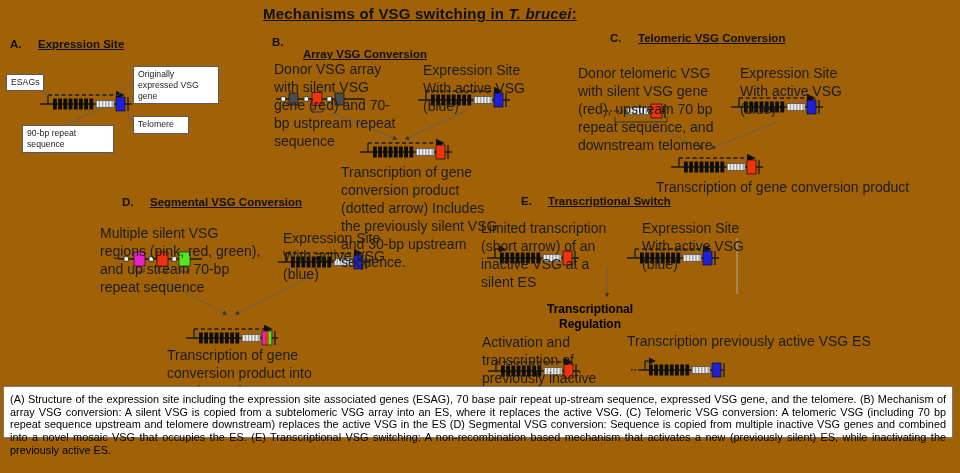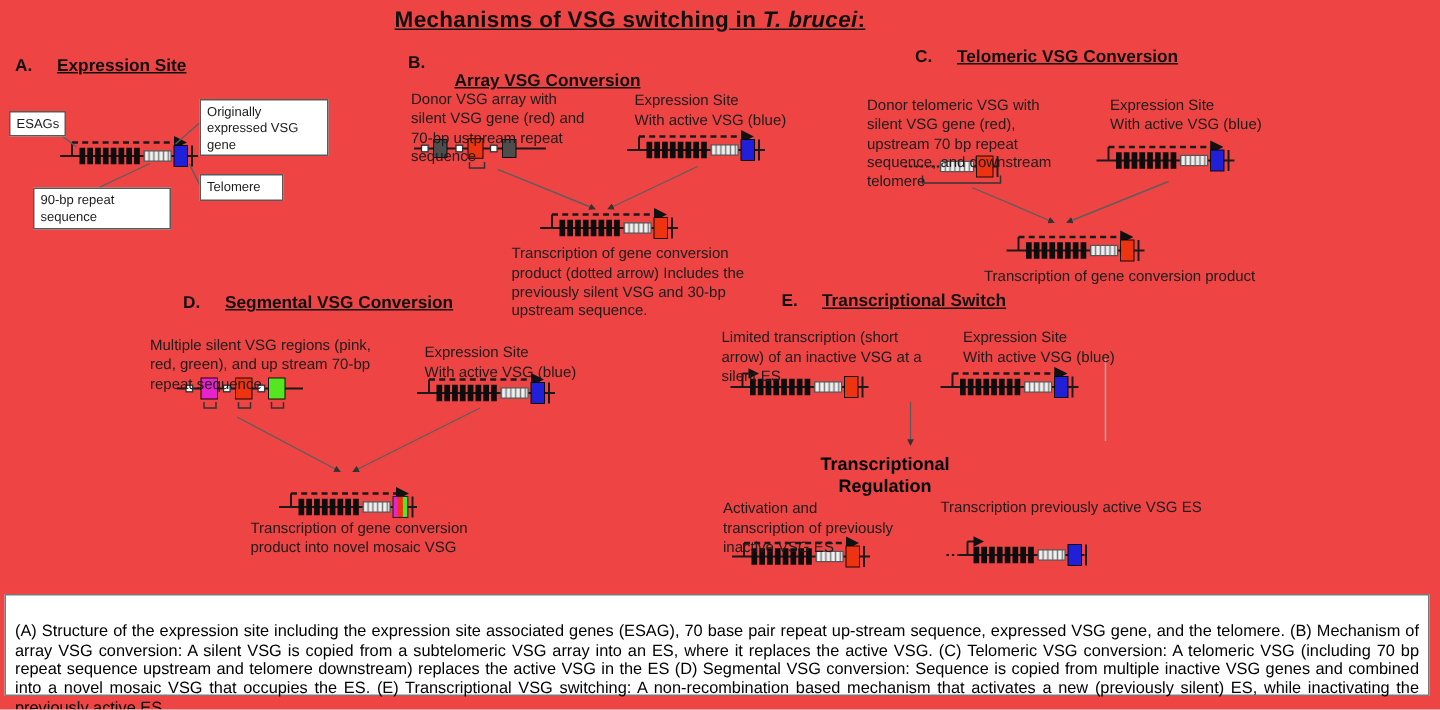--- a/index.html
+++ b/index.html
@@ -1,30 +1,30 @@
 <!DOCTYPE html>
 <html><head>
 <meta charset="utf-8">
 <style>
   html,body{margin:0;padding:0;background:#e9e9e9;}
-  #canvas{position:relative;width:960px;height:473px;background:#ef4444;
+  #canvas{position:relative;width:960px;height:473px;background:#a16207;
           font-family:"Liberation Sans",sans-serif;color:#111;overflow:hidden;}
   .abs{position:absolute;}
   .title{left:150px;top:5px;width:540px;text-align:center;font-size:15px;font-weight:700;
          text-decoration:underline;letter-spacing:.2px;}
   .title .sp{font-style:italic;}
   .plabel{font-size:11.5px;font-weight:700;}
   .heading{font-size:11.5px;font-weight:700;text-decoration:underline;white-space:nowrap;}
-  .cap{font-size:10px;line-height:1.28;color:#1c1c1c;}
+  .cap{font-size:14px;line-height:1.28;color:#1c1c1c;}
   .nowrap{white-space:nowrap;}
   .callout{border:1px solid #5a5a5a;background:#fff;font-size:8.7px;line-height:1.25;
            padding:2px 4px;box-sizing:border-box;color:#1c1c1c;}
   .reg{font-size:12px;font-weight:700;text-align:center;line-height:1.25;color:#000;}
-  .figcap{left:3px;top:396px;width:950px;height:68px;border:1px solid #7a7a7a;
-          box-sizing:border-box;padding:18px 6px;font-size:10.9px;line-height:1.16;
+  .figcap{left:3px;top:386px;width:950px;height:52px;border:1px solid #7a7a7a;
+          box-sizing:border-box;padding:6px 6px;font-size:10.9px;line-height:1.16;
           text-align:justify;color:#000;background:#fff;}
   svg{position:absolute;left:0;top:0;}
   .gline{stroke:#1a1a1a;stroke-width:1.3;fill:none;}
   .gdash{stroke:#1a1a1a;stroke-width:1.6;fill:none;stroke-dasharray:4 2.8;}
   .thin{stroke:#5d5d5d;stroke-width:0.9;fill:none;}
   .lite{stroke:#a9a9a9;stroke-width:1;fill:none;}
   .brk{stroke:#333;stroke-width:1;fill:none;}
   .core{fill:#0d0d0d;}
   .hatchbox{fill:url(#hatch);stroke:#555;stroke-width:0.8;}
   .sq{fill:#fff;stroke:#333;stroke-width:0.9;}

